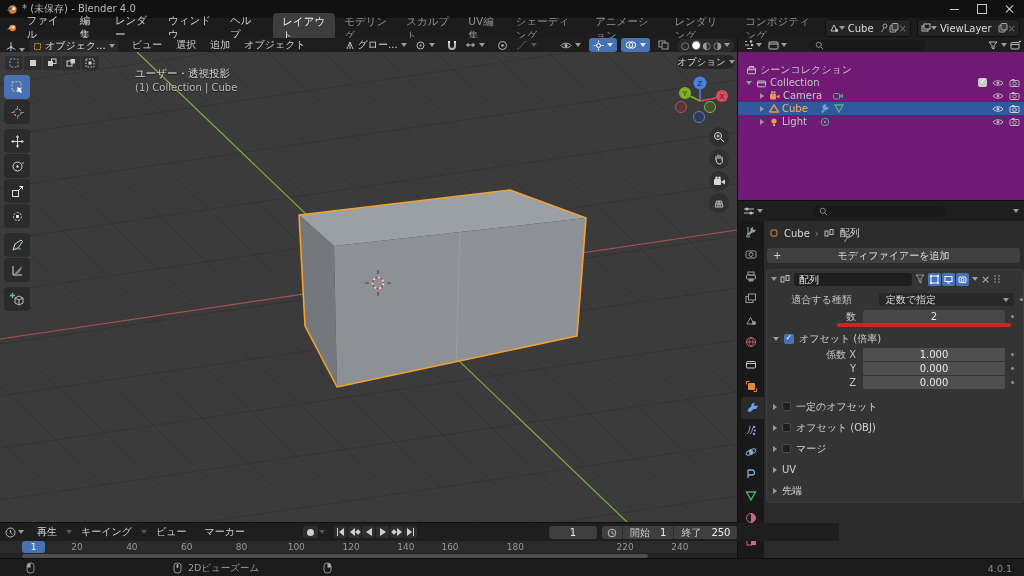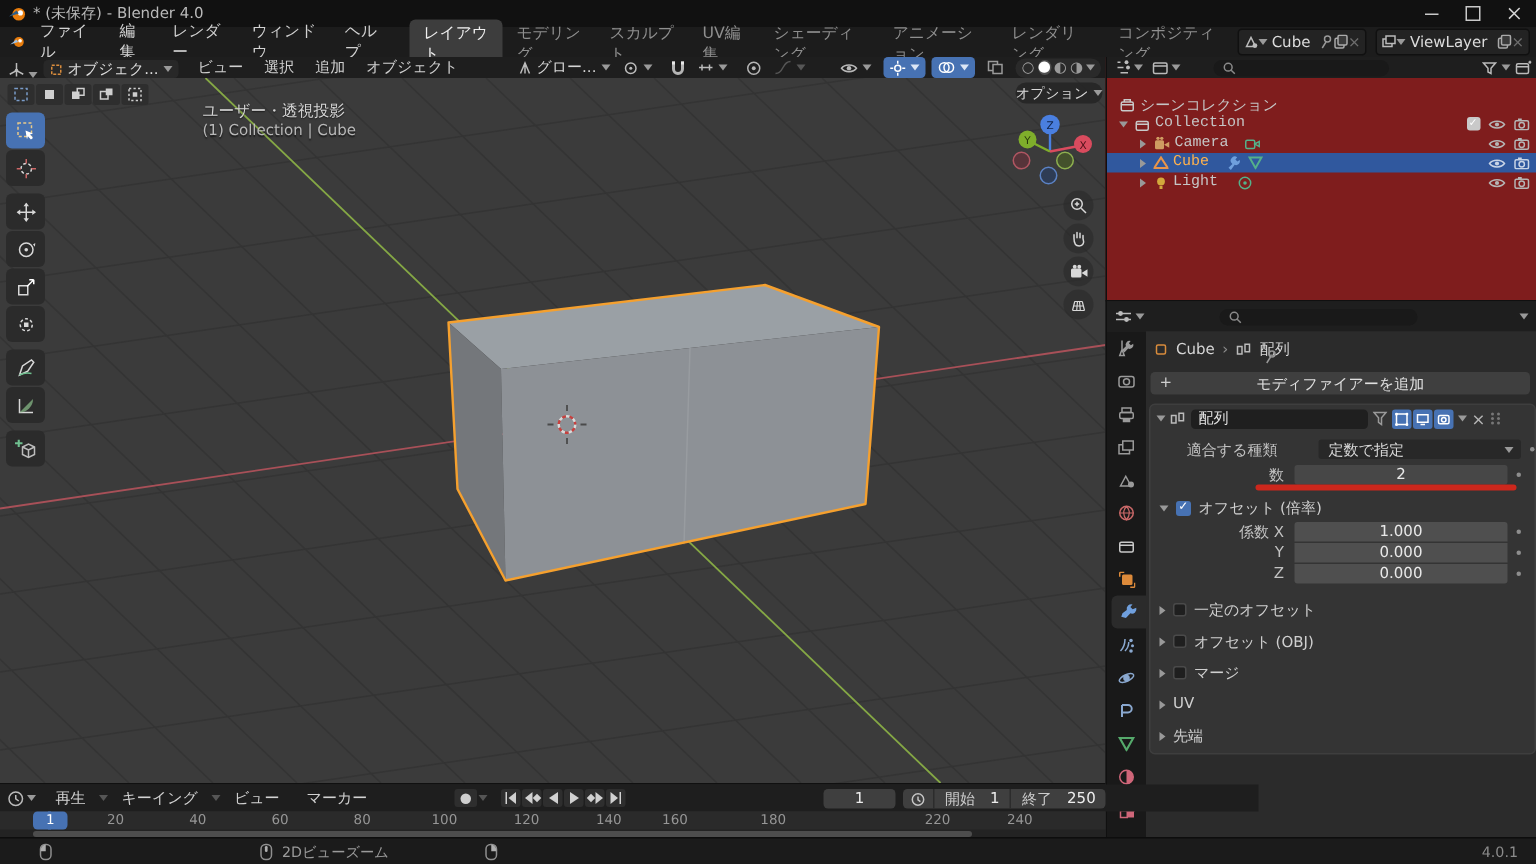--- a/index.html
+++ b/index.html
@@ -44,21 +44,21 @@
   .selstrip{position:absolute;left:5px;top:18px;display:flex;gap:1px;z-index:4;}
   .selbtn{width:18px;height:14px;background:#2e2e2e;border-radius:2px;display:flex;align-items:center;justify-content:center;}
   .toolcol{position:absolute;left:4px;top:37px;display:flex;flex-direction:column;gap:1px;z-index:4;}
   .toolbtn{width:26px;height:24px;background:rgba(42,42,42,.92);border-radius:4px;display:flex;align-items:center;justify-content:center;}
   .toolbtn.on{background:#4772b3;}
   .tgap{height:3px;}
   .optbtn{position:absolute;left:677px;top:17px;width:58px;height:14px;background:rgba(36,36,36,.85);border-radius:7px;display:flex;align-items:center;justify-content:center;gap:3px;z-index:4;color:#d8d8d8;font-size:9.5px;}
   .navbtn{position:absolute;width:20px;height:20px;border-radius:50%;background:rgba(40,40,40,.55);display:flex;align-items:center;justify-content:center;z-index:4;}
 
   
-  .outliner{position:absolute;left:737px;top:38px;width:287px;height:162px;background:#7f1d1d;border-left:1px solid #101010;font-family:Liberation Mono, monospace;}
+  .outliner{position:absolute;left:737px;top:38px;width:287px;height:162px;background:#701a75;border-left:1px solid #101010;}
   .ol-header{position:absolute;left:0;top:0;width:287px;height:14px;background:#1e1e1e;display:flex;align-items:center;}
   .searchbox{display:flex;align-items:center;background:#191919;border-radius:7px;height:11px;padding:0 6px;gap:4px;}
   .ol-row{position:absolute;left:0;width:287px;height:13px;display:flex;align-items:center;font-size:10px;color:#c5c5c5;}
   .ol-row .lbl{margin-left:3px;}
   .ol-row.sel{background:#30589e;}
   .tri-r{width:0;height:0;border-top:3px solid transparent;border-bottom:3px solid transparent;border-left:4px solid #999;display:inline-block;}
   .tri-d{width:0;height:0;border-left:3px solid transparent;border-right:3px solid transparent;border-top:4px solid #999;display:inline-block;}
   .ol-right{margin-left:auto;display:flex;align-items:center;gap:5px;margin-right:5px;}
 
   

